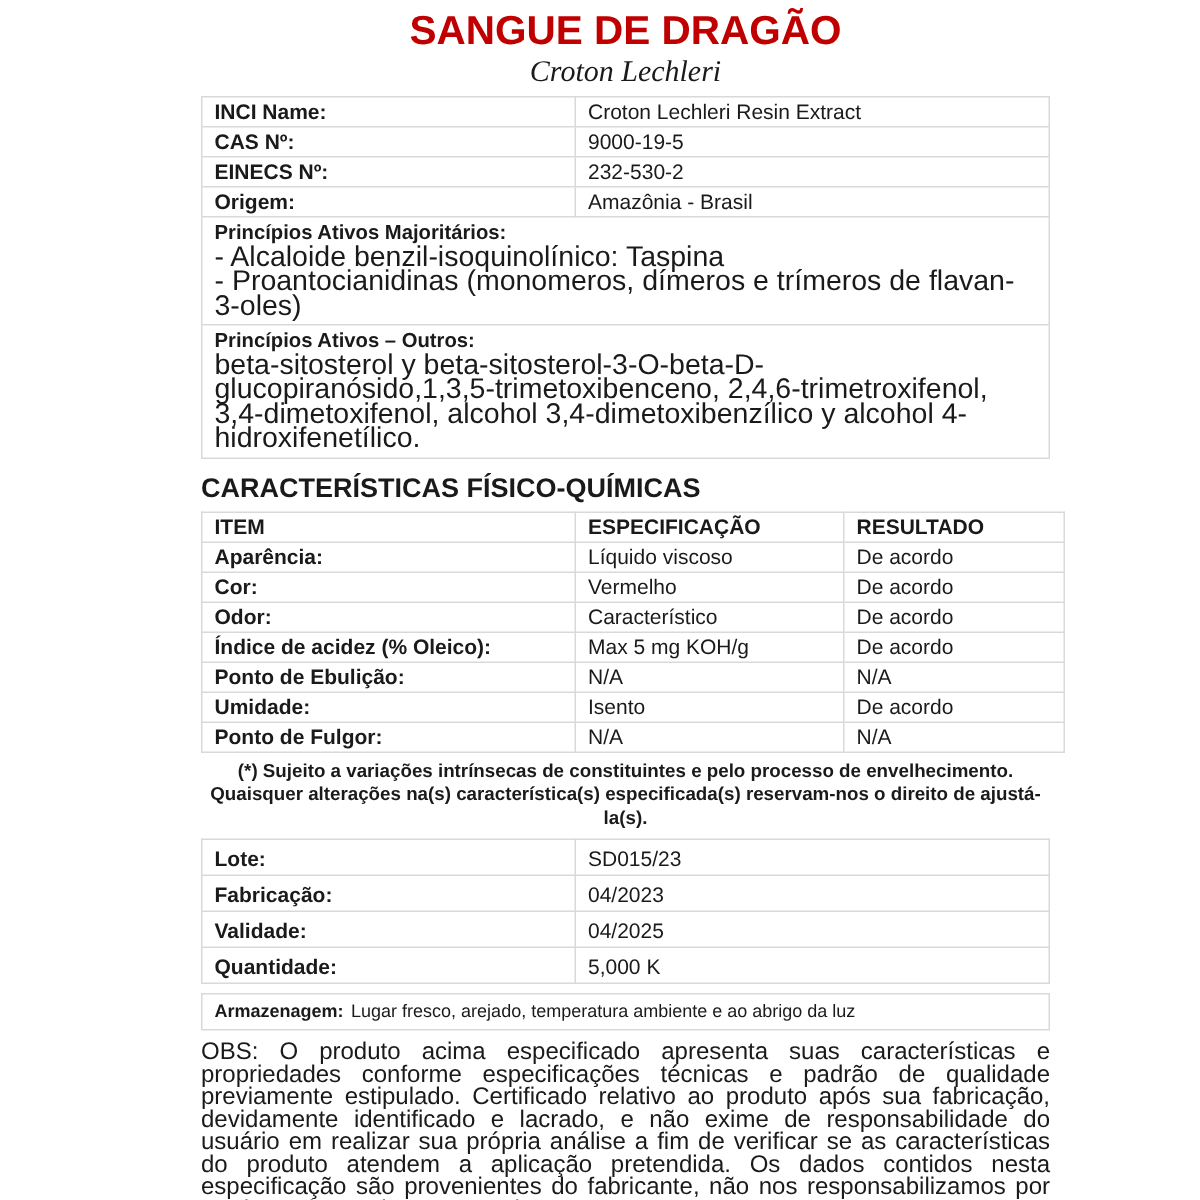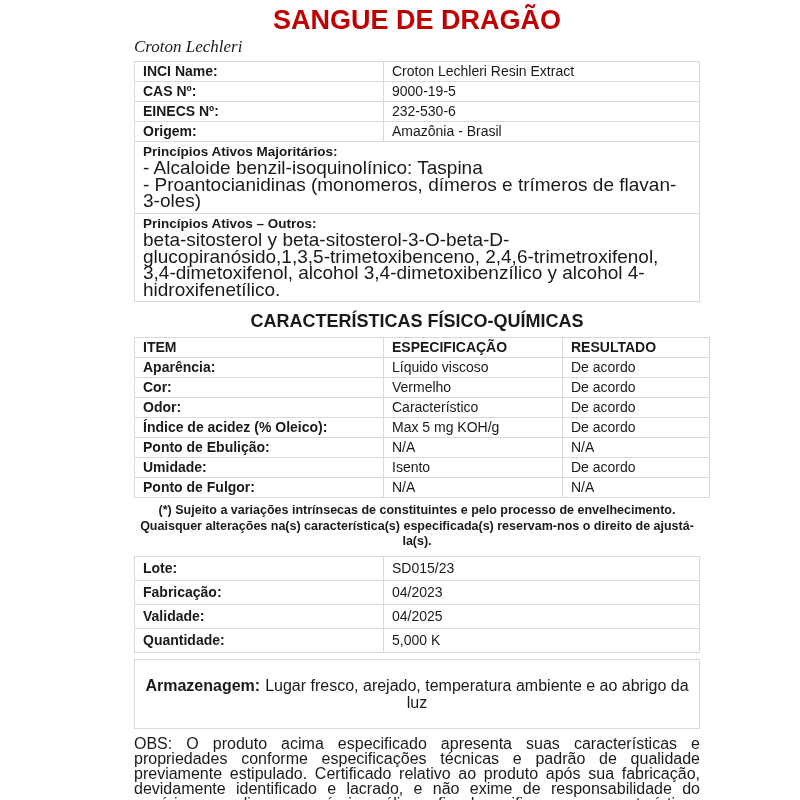--- a/index.html
+++ b/index.html
@@ -6,47 +6,47 @@
   .page{
     position:relative;width:800px;height:800px;background:#ffffff;overflow:hidden;
     font-family:"Liberation Sans",sans-serif;color:#1a1a1a;
   }
   .content{position:absolute;left:134px;top:0;width:566px;}
   .doc-title{
     margin:6px 0 0;text-align:center;color:#c00000;
     font-size:27px;font-weight:bold;line-height:1.05;letter-spacing:0px;
   }
   .doc-subtitle{
-    margin:3px 0 0;text-align:left;font-family:"Liberation Serif",serif;
-    font-style:italic;font-size:17px;line-height:1.15;
+    margin:3px 0 0;text-align:center;font-family:"Liberation Serif",serif;
+    font-style:italic;font-size:20px;line-height:1.15;
   }
   table{border-collapse:collapse;width:566px;table-layout:fixed;}
   td,th{border:1px solid #d9d9d9;font-size:14px;padding:1px 8px;vertical-align:top;text-align:left;}
   .t1{margin-top:4px;}
   .t1 td{line-height:17px;}
   .col-label{width:232px;}
   .lbl{font-weight:bold;}
   .multi{padding:2px 8px 3px;}
   .multi div{line-height:16.5px;font-size:13.5px;}
   .multi .cell-text{font-size:19px;}
   .section-heading{
-    margin:9px 0 5px;text-align:center;font-size:18px;font-weight:bold;line-height:1.15;
+    margin:9px 0 5px;font-size:18px;font-weight:bold;line-height:1.15;
   }
   .t2 th{font-weight:bold;line-height:17px;}
   .t2 td{line-height:17px;}
   .t2 .c2{width:162px;}
   .t2 .c3{width:130px;}
   .note{
     margin:5px 0 0;font-weight:bold;font-size:12.5px;line-height:15.5px;text-align:center;
   }
   .t3{margin-top:6px;}
   .t3 td{line-height:20px;padding:1.5px 8px;}
   .storage-box{
-    margin-top:6px;border:1px solid #d9d9d9;width:548px;padding:17px 8px;
-    font-size:16px;line-height:17px;text-align:center;
+    margin-top:6px;border:1px solid #d9d9d9;width:548px;padding:3px 8px;
+    font-size:12px;line-height:17px;
   }
   .storage-box .val{margin-left:5px;}
   .obs{margin:7px 0 0;font-size:16px;line-height:15px;text-align:justify;}
   .obs.second{margin:0;}
   .footer-note{margin-top:6px;text-align:center;font-size:13.5px;line-height:16px;}
 </style>
 </head>
 <body>
 
 <div class="page">
@@ -60,21 +60,21 @@
           <tr>
         <td class="lbl col-label">INCI Name:</td>
         <td>Croton Lechleri Resin Extract</td>
       </tr>
       <tr>
         <td class="lbl col-label">CAS Nº:</td>
         <td>9000-19-5</td>
       </tr>
       <tr>
         <td class="lbl col-label">EINECS Nº:</td>
-        <td>232-530-6</td>
+        <td>232-530-2</td>
       </tr>
       <tr>
         <td class="lbl col-label">Origem:</td>
         <td>Amazônia - Brasil</td>
       </tr>
       <tr>
         <td class="multi" colspan="2">
           <div class="lbl">Princípios Ativos Majoritários:</div>
           <div class="cell-text">- Alcaloide benzil-isoquinolínico: Taspina</div>
           <div class="cell-text">- Proantocianidinas (monomeros, dímeros e trímeros de flavan-3-oles)</div>

